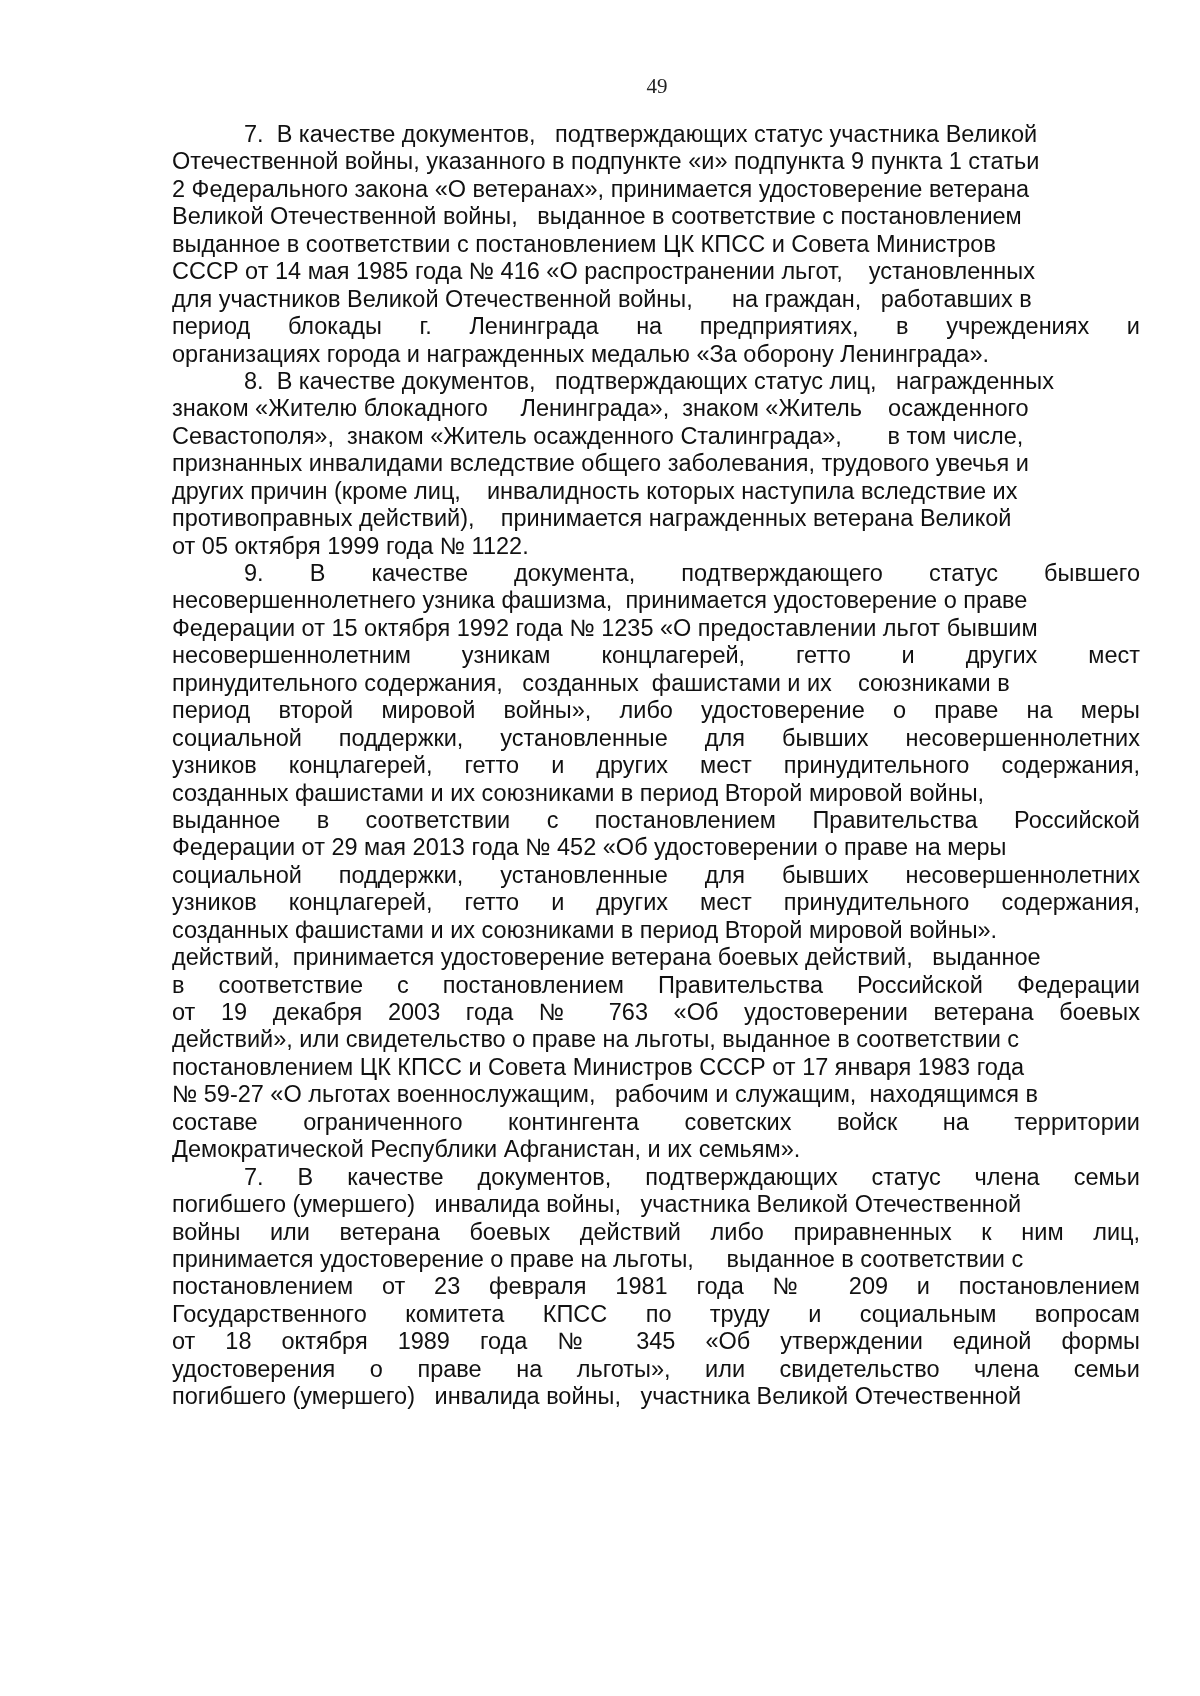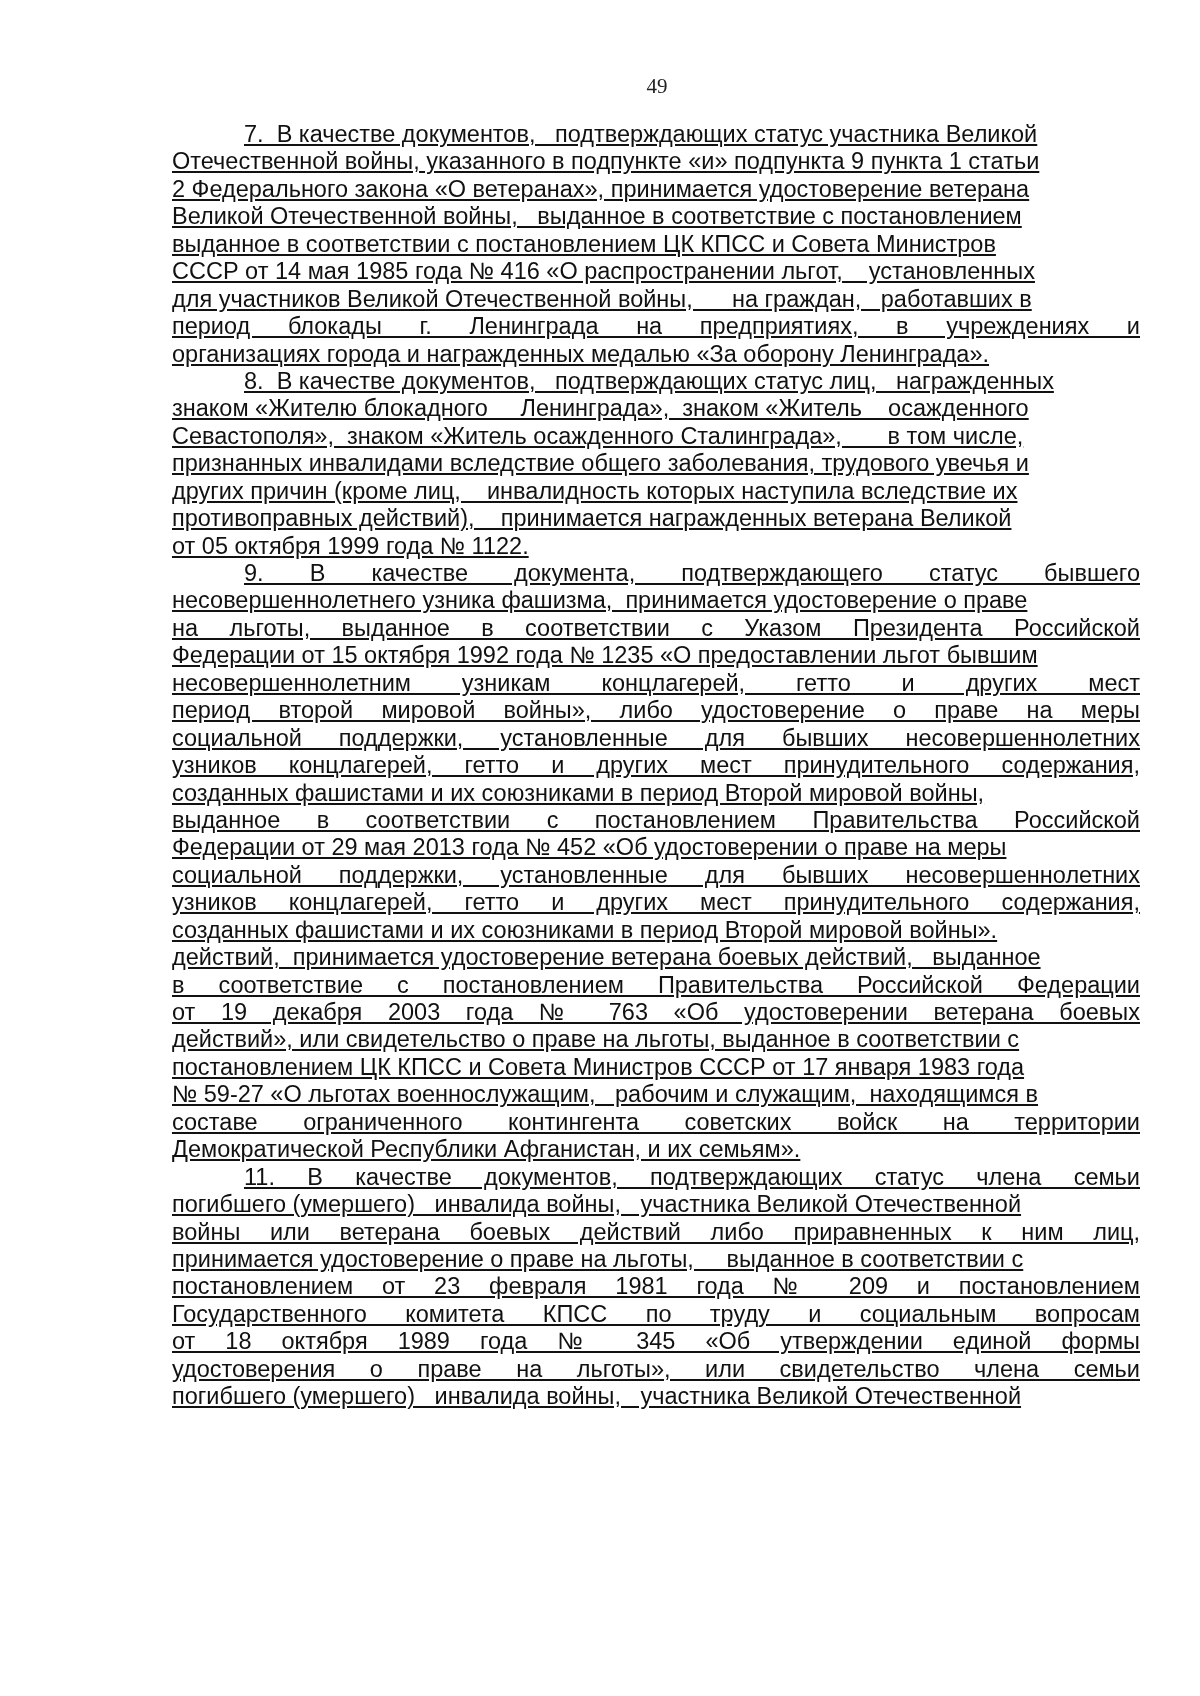--- a/index.html
+++ b/index.html
@@ -31,21 +31,20 @@
     width: 968px;
     font-family: "Liberation Sans", sans-serif;
     font-size: 23.5px;
     line-height: 27.45px;
   }
   .line {
     display: block;
     white-space: pre;
     height: 27.45px;
     overflow: visible;
-    text-decoration: underline;
   }
   .line.justify {
     white-space: normal;
     text-align: justify;
     text-align-last: justify;
   }
   .line.indent {
     padding-left: 72px;
   }
 </style>
@@ -71,23 +70,23 @@
       <span class="line">знаком «Жителю блокадного     Ленинграда»,  знаком «Житель    осажденного</span>
       <span class="line">Севастополя»,  знаком «Житель осажденного Сталинграда»,       в том числе,</span>
       <span class="line">признанных инвалидами вследствие общего заболевания, трудового увечья и</span>
       <span class="line">других причин (кроме лиц,    инвалидность которых наступила вследствие их</span>
       <span class="line">противоправных действий),    принимается награжденных ветерана Великой</span>
       <span class="line">от 05 октября 1999 года № 1122.</span>
     </div>
     <div class="paragraph">
       <span class="line indent justify">9. В качестве документа, подтверждающего статус бывшего</span>
       <span class="line">несовершеннолетнего узника фашизма,  принимается удостоверение о праве</span>
-      <span class="line justify">на льготы, выданное в соответствии с Указом Президента Российской</span>
       <span class="line">Федерации от 15 октября 1992 года № 1235 «О предоставлении льгот бывшим</span>
       <span class="line justify">несовершеннолетним узникам концлагерей, гетто и других мест</span>
+      <span class="line">принудительного содержания,   созданных  фашистами и их    союзниками в</span>
       <span class="line justify">период второй  мировой войны», либо удостоверение о праве на меры</span>
       <span class="line justify">социальной поддержки, установленные для бывших несовершеннолетних</span>
       <span class="line justify">узников концлагерей, гетто и других мест принудительного содержания,</span>
       <span class="line">созданных фашистами и их союзниками в период Второй мировой войны,</span>
       <span class="line justify">выданное в соответствии с постановлением Правительства Российской</span>
       <span class="line">Федерации от 29 мая 2013 года № 452 «Об удостоверении о праве на меры</span>
       <span class="line justify">социальной поддержки, установленные для бывших несовершеннолетних</span>
       <span class="line justify">узников концлагерей, гетто и других мест принудительного содержания,</span>
       <span class="line">созданных фашистами и их союзниками в период Второй мировой войны».</span>
     </div>
@@ -95,21 +94,21 @@
       <span class="line">действий,  принимается удостоверение ветерана боевых действий,   выданное</span>
       <span class="line justify">в соответствие с постановлением Правительства  Российской Федерации</span>
       <span class="line justify">от 19 декабря 2003 года № 763 «Об удостоверении ветерана боевых</span>
       <span class="line">действий», или свидетельство о праве на льготы, выданное в соответствии с</span>
       <span class="line">постановлением ЦК КПСС и Совета Министров СССР от 17 января 1983 года</span>
       <span class="line">№ 59-27 «О льготах военнослужащим,   рабочим и служащим,  находящимся в</span>
       <span class="line justify">составе ограниченного контингента советских войск на территории</span>
       <span class="line">Демократической Республики Афганистан, и их семьям».</span>
     </div>
     <div class="paragraph">
-      <span class="line indent justify">11. В качестве  документов, подтверждающих статус члена семьи</span>
+      <span class="line indent justify">7. В качестве  документов, подтверждающих статус члена семьи</span>
       <span class="line">погибшего (умершего)   инвалида войны,   участника Великой Отечественной</span>
       <span class="line justify">войны или   ветерана боевых действий либо приравненных к ним лиц,</span>
       <span class="line">принимается удостоверение о праве на льготы,     выданное в соответствии с</span>
       <span class="line justify">постановлением от  23 февраля 1981 года № 209  и постановлением</span>
       <span class="line justify">Государственного комитета КПСС по труду и социальным вопросам</span>
       <span class="line justify">от 18 октября 1989 года № 345  «Об утверждении единой формы</span>
       <span class="line justify">удостоверения о праве на льготы», или свидетельство члена семьи</span>
       <span class="line">погибшего (умершего)   инвалида войны,   участника Великой Отечественной</span>
     </div>
   </div>

